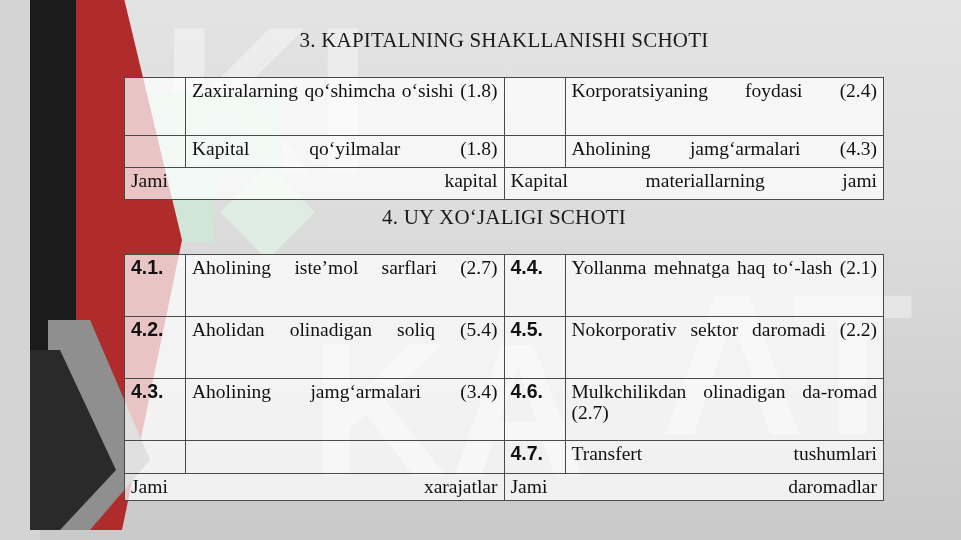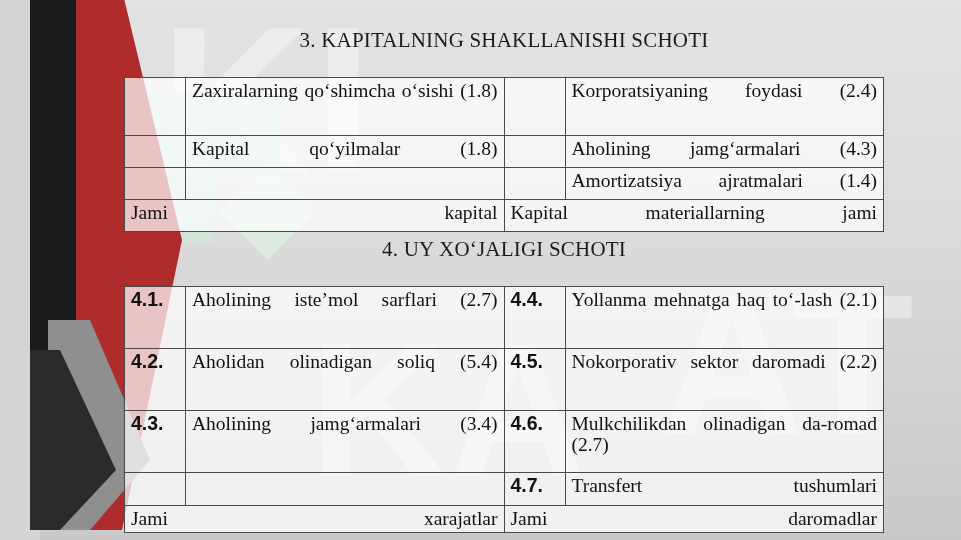--- a/index.html
+++ b/index.html
@@ -152,26 +152,20 @@
         <td class="num"></td>
         <td class="tall txt-left">Korporatsiyaning foydasi (2.4)</td>
       </tr>
       <tr>
         <td class="num"></td>
         <td class="txt-left">Kapital qo‘yilmalar (1.8)</td>
         <td class="num"></td>
         <td class="center">Aholining jamg‘armalari (4.3)</td>
       </tr>
       <tr>
-        <td class="num empty"></td>
-        <td class="txt-left empty"></td>
-        <td class="num empty"></td>
-        <td class="txt-left empty">Amortizatsiya ajratmalari (1.4)</td>
-      </tr>
-      <tr>
         <td class="center" colspan="2">Jami kapital</td>
         <td class="center" colspan="2">Kapital materiallarning jami</td>
       </tr>
     </tbody>
   </table>
 
   <div class="spacer"></div>
 
   <div class="section-title">4. UY XO‘JALIGI SCHOTI</div>
   <table class="sheet t4">

